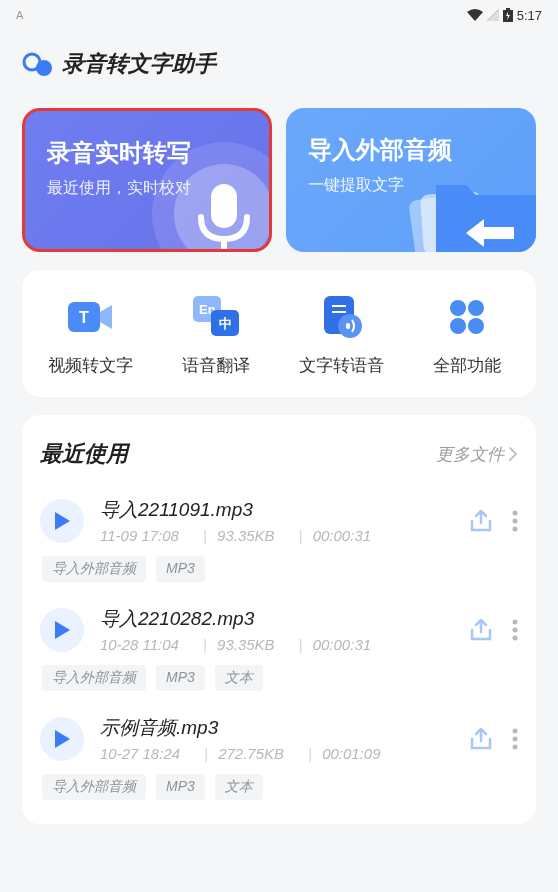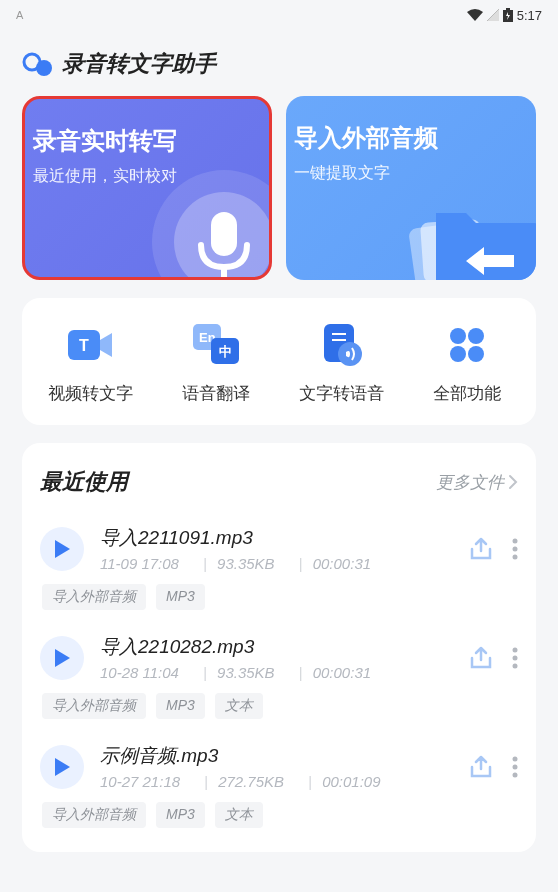--- a/index.html
+++ b/index.html
@@ -31,24 +31,25 @@
 }
 .logo-icon { width: 32px; height: 32px; }
 .app-title { font-size: 22px; font-weight: 700; color: #222; }
 .hero-row {
   display: flex;
   gap: 14px;
   padding: 0 22px;
 }
 .hero-card {
   border-radius: 18px;
-  padding: 26px 8px;
+  padding: 26px 22px;
   position: relative;
   overflow: hidden;
-  height: 184px;
+  height: 144px;
+  margin-top: 12px;
 }
 .hero-left {
   flex: 1 1 50%;
   background: linear-gradient(135deg, #707df0, #6772ea);
   border: 3px solid #e53935;
 }
 .hero-right {
   flex: 1 1 50%;
   background: linear-gradient(135deg, #6aa8fb, #5f9ff9);
 }
@@ -310,21 +311,21 @@
   <div class="file-item">
     <div class="file-main">
       <div class="play-btn">
         <svg width="18" height="20" viewBox="0 0 18 20">
               <path d="M2 1 L17 10 L2 19 Z" fill="#3b7cf5"></path>
             </svg>
       </div>
       <div class="file-info">
         <div class="file-name">示例音频.mp3</div>
         <div class="file-meta">
-          <span>10-27 21:18</span>
+          <span>10-27 18:24</span>
           <span>272.75KB</span>
           <span>00:01:09</span>
         </div>
       </div>
       <div class="file-actions">
         <svg width="26" height="26" viewBox="0 0 26 26">
               <path d="M4 13 L4 22 L22 22 L22 13" stroke="#a8c7f5" stroke-width="2.5" fill="none" stroke-linecap="round"></path>
               <path d="M13 3 L13 15 M8 8 L13 3 L18 8" stroke="#a8c7f5" stroke-width="2.5" fill="none" stroke-linecap="round" stroke-linejoin="round"></path>
             </svg>
         <svg width="6" height="22" viewBox="0 0 6 22">

